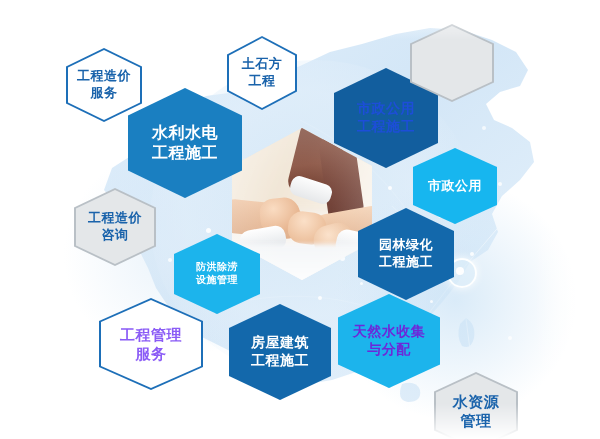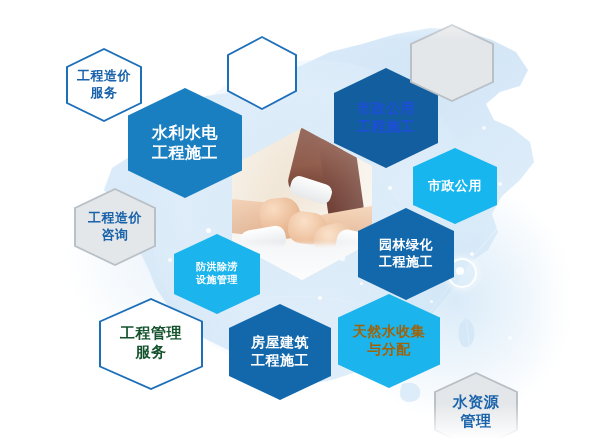--- a/index.html
+++ b/index.html
@@ -271,20 +271,22 @@
   <div id="hex-container">
       <div class="hex outline" style="left: 66px; top: 48px; width: 76px; height: 74px; color: rgb(29, 111, 184); font-size: 13px;">
         <div class="hexbody"></div>
         <div class="hexinner"></div>
         <div class="hexlabel" style="color: rgb(26, 99, 171);">工程造价
 服务</div>
       </div>
       <div class="hex outline" style="left: 227px; top: 36px; width: 70px; height: 74px; color: rgb(29, 111, 184); font-size: 13px;">
         <div class="hexbody"></div>
         <div class="hexinner"></div>
+        <div class="hexlabel" style="color: rgb(26, 99, 171);">土石方
+工程</div>
       </div>
       <div class="hex solid" style="left: 128px; top: 88px; width: 114px; height: 110px; color: rgb(26, 127, 193); font-size: 16px;">
         <div class="hexbody" style="background: rgb(26, 127, 193);"></div>
         <div class="hexlabel" style="color: rgb(255, 255, 255);">水利水电
 工程施工</div>
       </div>
       <div class="hex solid" style="left: 334px; top: 68px; width: 104px; height: 100px; color: rgb(18, 94, 158); font-size: 14px;">
         <div class="hexbody" style="background: rgb(18, 94, 158);"></div>
         <div class="hexlabel" style="color: #1d4ed8;">市政公用
 工程施工</div>
@@ -309,31 +311,31 @@
 咨询</div>
       </div>
       <div class="hex solid" style="left: 174px; top: 234px; width: 86px; height: 80px; color: rgb(28, 180, 236); font-size: 10px;">
         <div class="hexbody" style="background: rgb(28, 180, 236);"></div>
         <div class="hexlabel" style="color: rgb(255, 255, 255);">防洪除涝
 设施管理</div>
       </div>
       <div class="hex outline" style="left: 99px; top: 298px; width: 104px; height: 92px; color: rgb(29, 111, 184); font-size: 15px;">
         <div class="hexbody"></div>
         <div class="hexinner"></div>
-        <div class="hexlabel" style="color: #14532d; font-family: Liberation Mono, monospace;">工程管理
+        <div class="hexlabel" style="color: #8b5cf6;">工程管理
 服务</div>
       </div>
       <div class="hex solid" style="left: 229px; top: 304px; width: 102px; height: 96px; color: rgb(19, 104, 171); font-size: 14px;">
         <div class="hexbody" style="background: rgb(19, 104, 171);"></div>
         <div class="hexlabel" style="color: rgb(255, 255, 255);">房屋建筑
 工程施工</div>
       </div>
       <div class="hex solid" style="left: 338px; top: 294px; width: 102px; height: 94px; color: rgb(28, 180, 236); font-size: 14px;">
         <div class="hexbody" style="background: rgb(28, 180, 236);"></div>
-        <div class="hexlabel" style="color: #a16207;">天然水收集
+        <div class="hexlabel" style="color: #6d28d9;">天然水收集
 与分配</div>
       </div>
       <div class="hex outline translucent" style="left: 434px; top: 372px; width: 84px; height: 78px; color: rgb(185, 192, 198); font-size: 15px;">
         <div class="hexbody"></div>
         <div class="hexinner"></div>
         <div class="hexlabel" style="color: rgb(26, 99, 171);">水资源
 管理</div>
       </div>
     </div>
 

